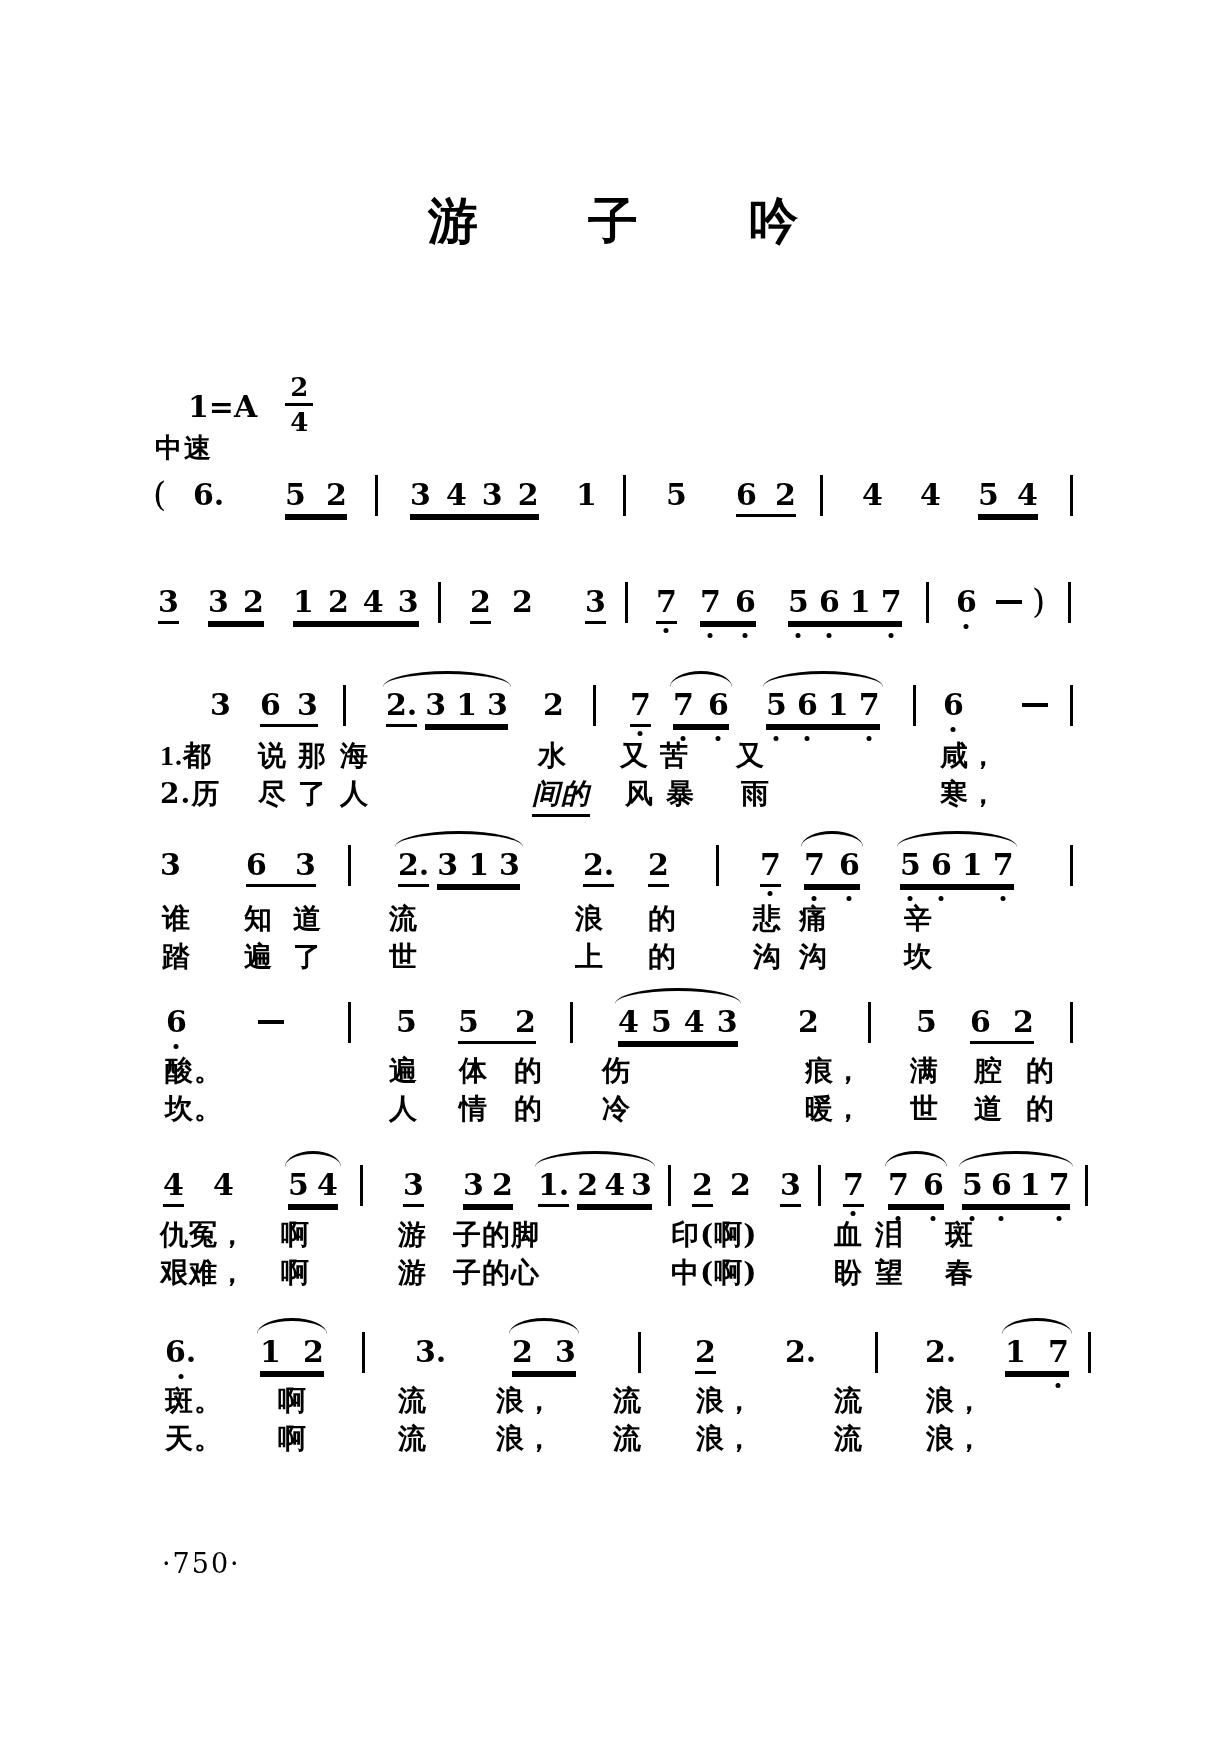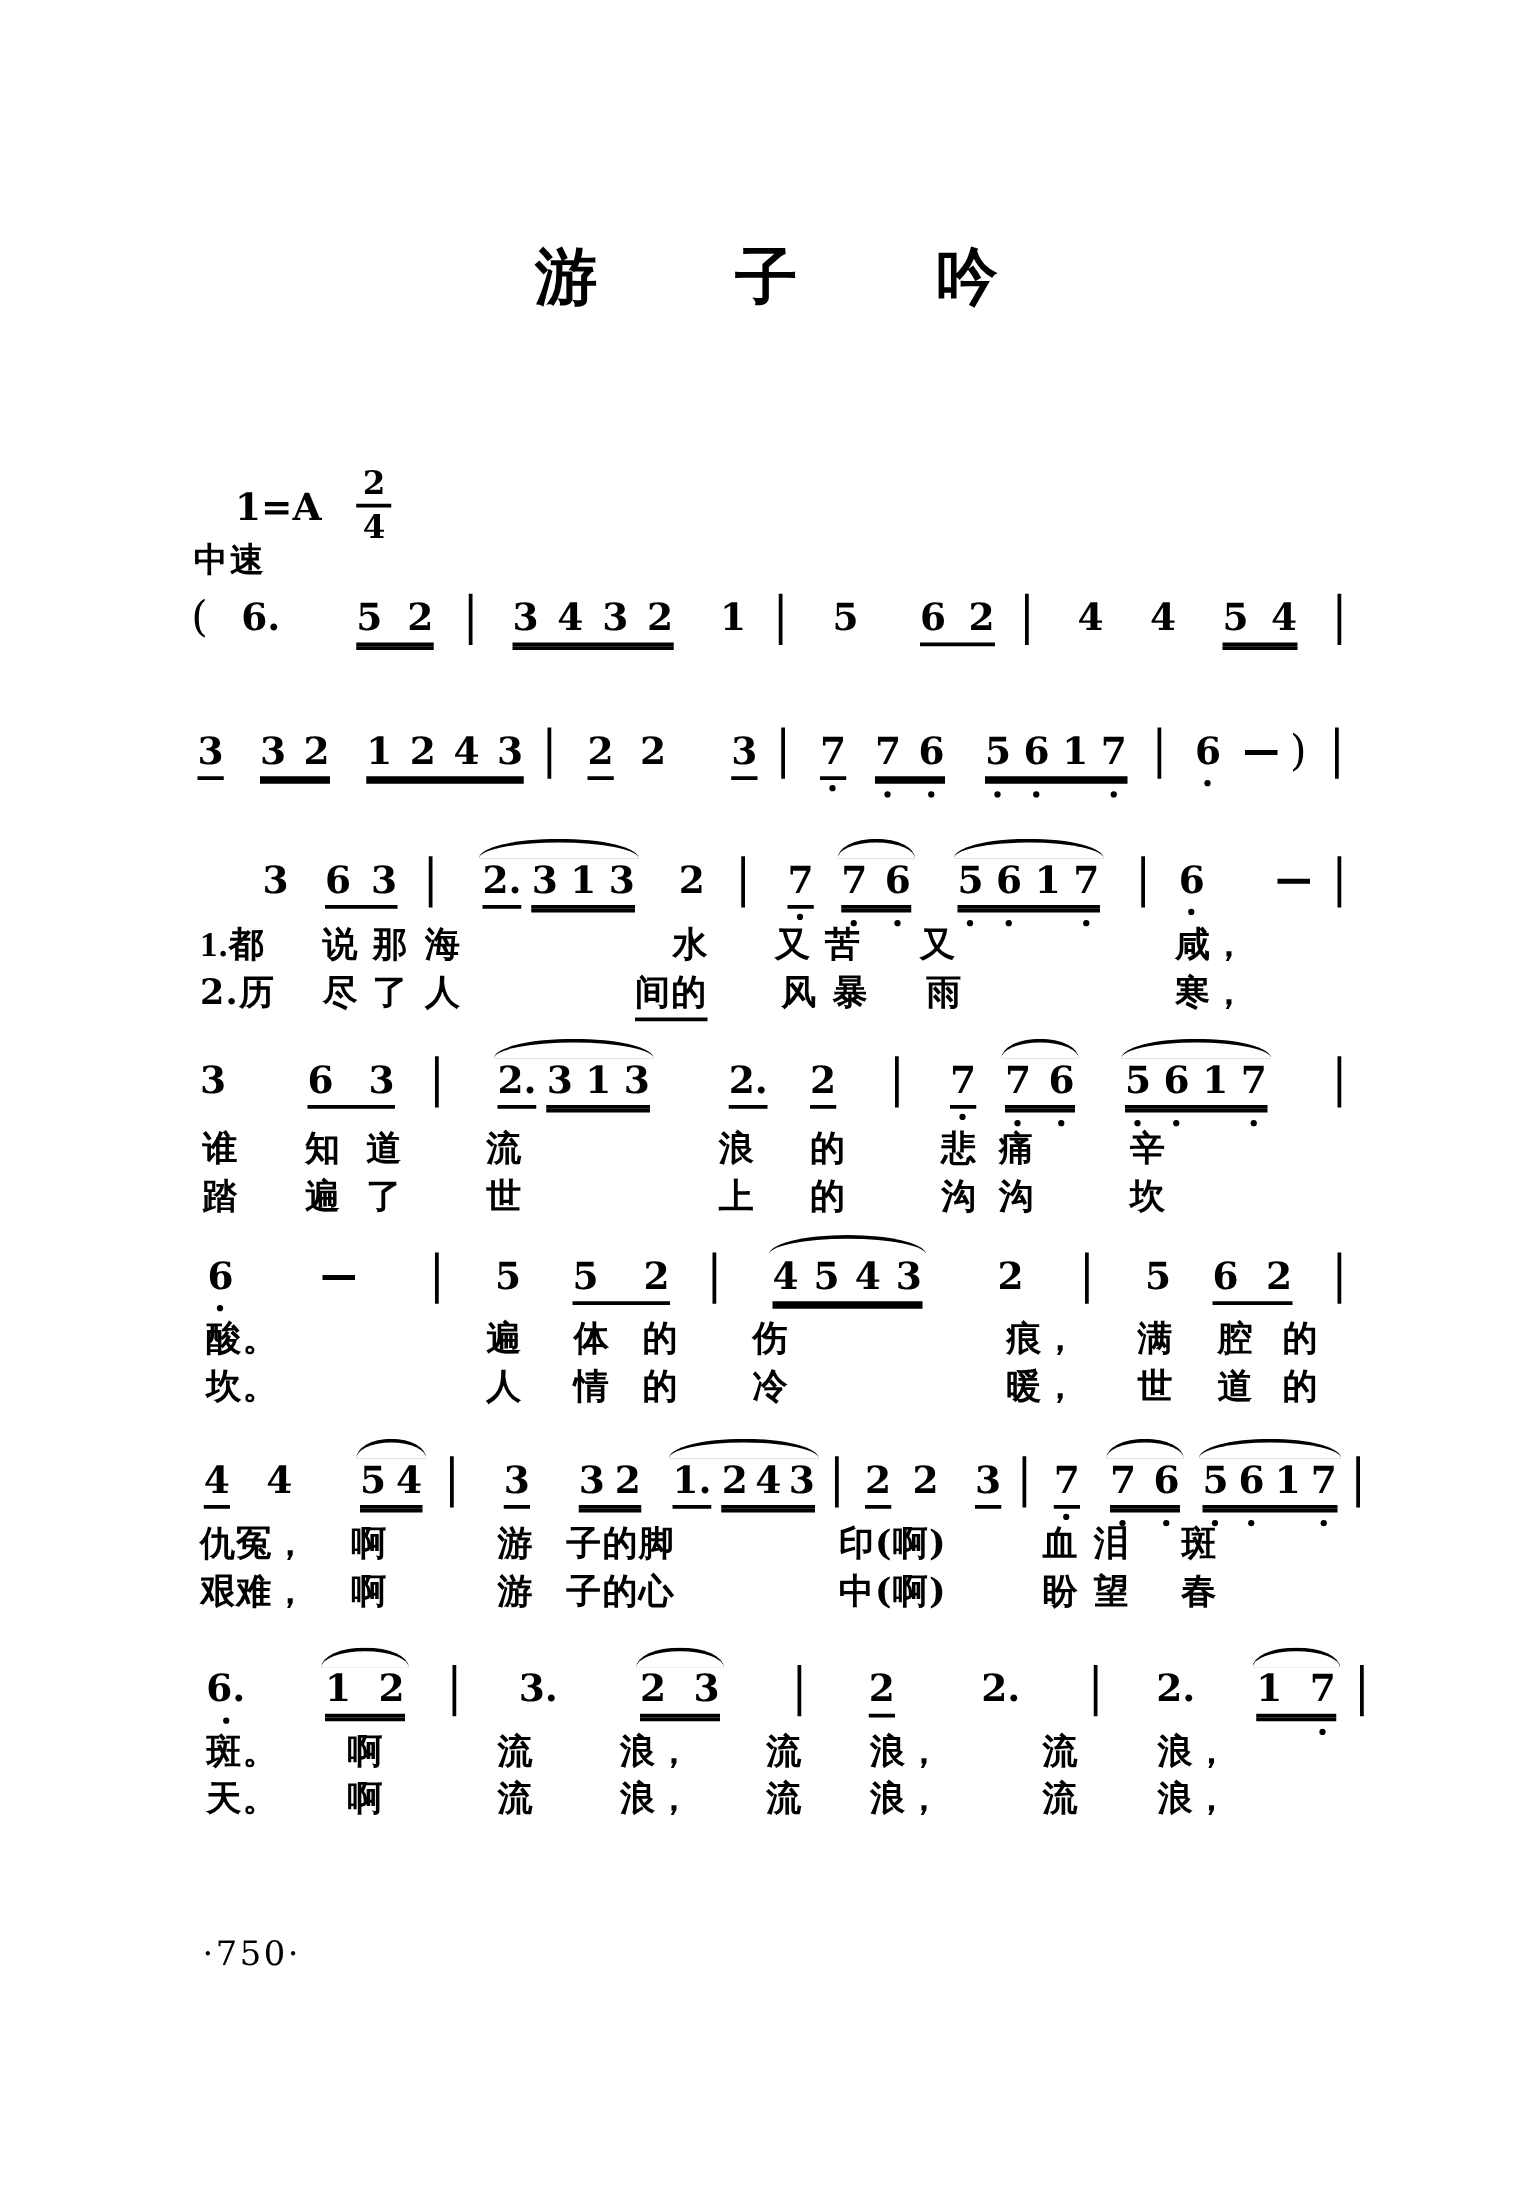--- a/index.html
+++ b/index.html
@@ -399,21 +399,21 @@
         <span class="lyr" style="left: 620px;">又</span>
         <span class="lyr" style="left: 660px;">苦</span>
         <span class="lyr" style="left: 736px;">又</span>
         <span class="lyr" style="left: 940px;">咸，</span>
       </div>
       <div class="lyrline" style="top: 775px;">
         <span class="lyr" style="left: 160px;">2.历</span>
         <span class="lyr" style="left: 258px;">尽</span>
         <span class="lyr" style="left: 298px;">了</span>
         <span class="lyr" style="left: 340px;">人</span>
-        <span class="lyr lu" style="left: 508px;">间的</span>
+        <span class="lyr lu" style="left: 532px; font-style: italic;">间的</span>
         <span class="lyr" style="left: 625px;">风</span>
         <span class="lyr" style="left: 666px;">暴</span>
         <span class="lyr" style="left: 741px;">雨</span>
         <span class="lyr" style="left: 940px;">寒，</span>
       </div>
       <div class="lyrline" style="top: 900px;">
         <span class="lyr" style="left: 162px;">谁</span>
         <span class="lyr" style="left: 244px;">知</span>
         <span class="lyr" style="left: 293px;">道</span>
         <span class="lyr" style="left: 389px;">流</span>

